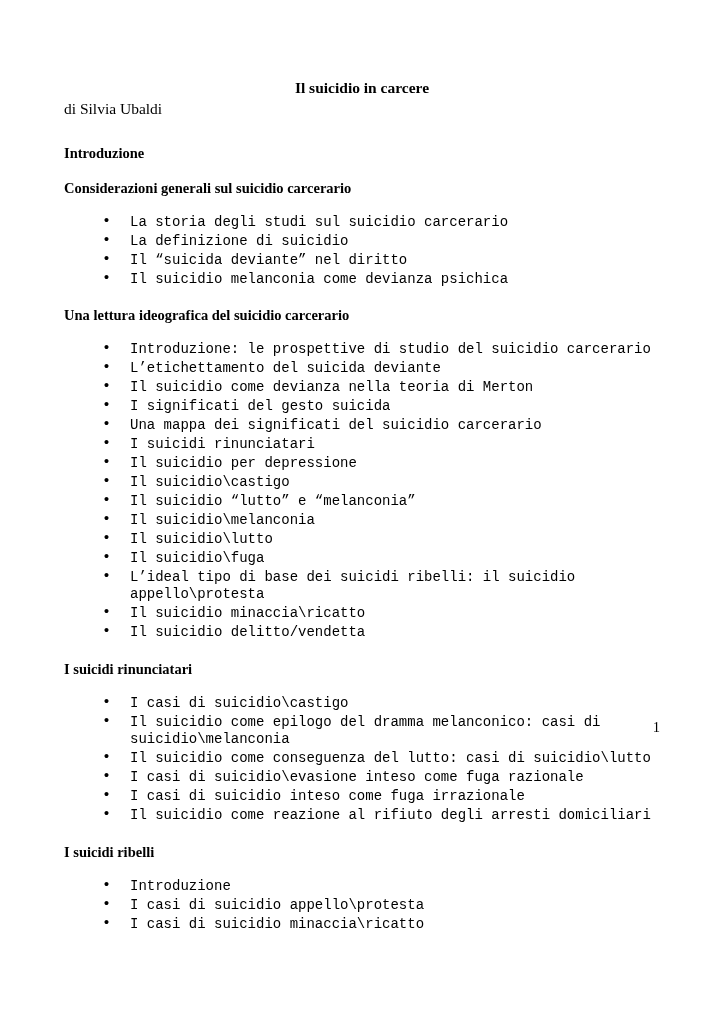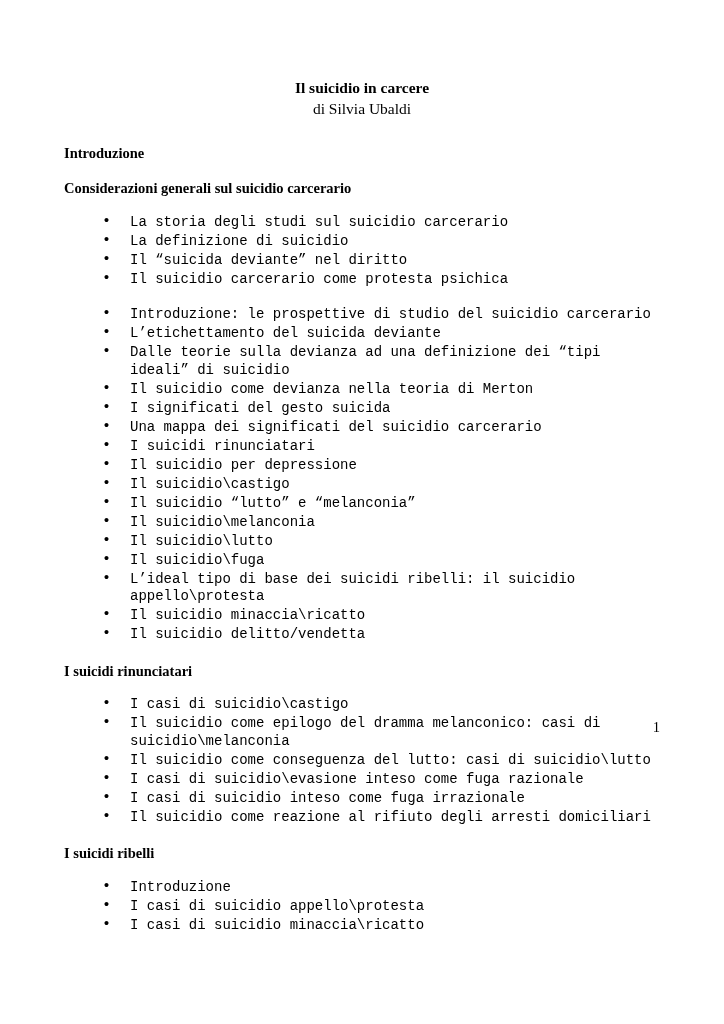--- a/index.html
+++ b/index.html
@@ -23,21 +23,20 @@
     padding: 78px 64px 40px 64px;
   }
   .doc-title {
     text-align: center;
     font-weight: bold;
     font-size: 15.5px;
     line-height: 1.35;
     margin: 0;
   }
   .doc-author {
-    text-align: center;
     font-size: 15.5px;
     line-height: 1.35;
     margin: 0 0 24px 0;
   }
   .section-heading {
     font-weight: bold;
     font-size: 14.5px;
     margin: 0 0 16px 0;
     line-height: 1.3;
   }
@@ -76,27 +75,27 @@
   <h1 class="doc-title">Il suicidio in carcere</h1>
   <div class="doc-author">di Silvia Ubaldi</div>
 
   <div class="section-heading">Introduzione</div>
 
   <div class="section-heading">Considerazioni generali sul suicidio carcerario</div>
   <ul class="bullets">
     <li>La storia degli studi sul suicidio carcerario</li>
     <li>La definizione di suicidio</li>
     <li>Il “suicida deviante” nel diritto</li>
-    <li>Il suicidio carcerario come protesta psichica</li>
+    <li>Il suicidio melanconia come devianza psichica</li>
   </ul>
 
+  <div class="section-heading">Una lettura ideografica del suicidio carcerario</div>
   <ul class="bullets">
     <li>Introduzione: le prospettive di studio del suicidio carcerario</li>
     <li>L’etichettamento del suicida deviante</li>
-    <li>Dalle teorie sulla devianza ad una definizione dei “tipi ideali” di suicidio</li>
     <li>Il suicidio come devianza nella teoria di Merton</li>
     <li>I significati del gesto suicida</li>
     <li>Una mappa dei significati del suicidio carcerario</li>
     <li>I suicidi rinunciatari</li>
     <li>Il suicidio per depressione</li>
     <li>Il suicidio\castigo</li>
     <li>Il suicidio “lutto” e “melanconia”</li>
     <li>Il suicidio\melanconia</li>
     <li>Il suicidio\lutto</li>
     <li>Il suicidio\fuga</li>

